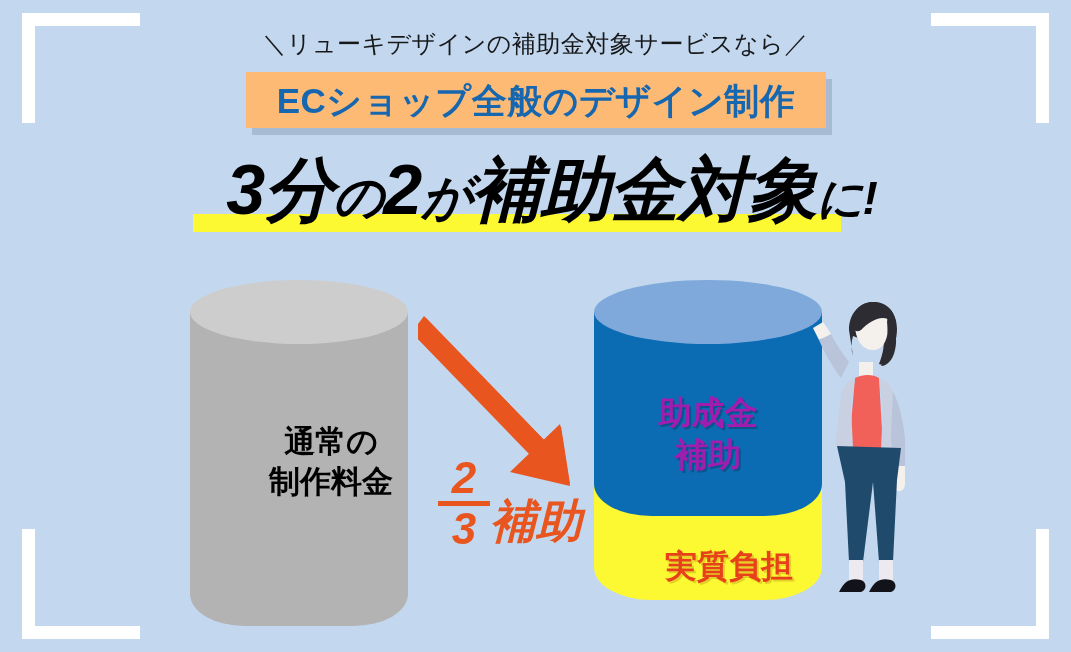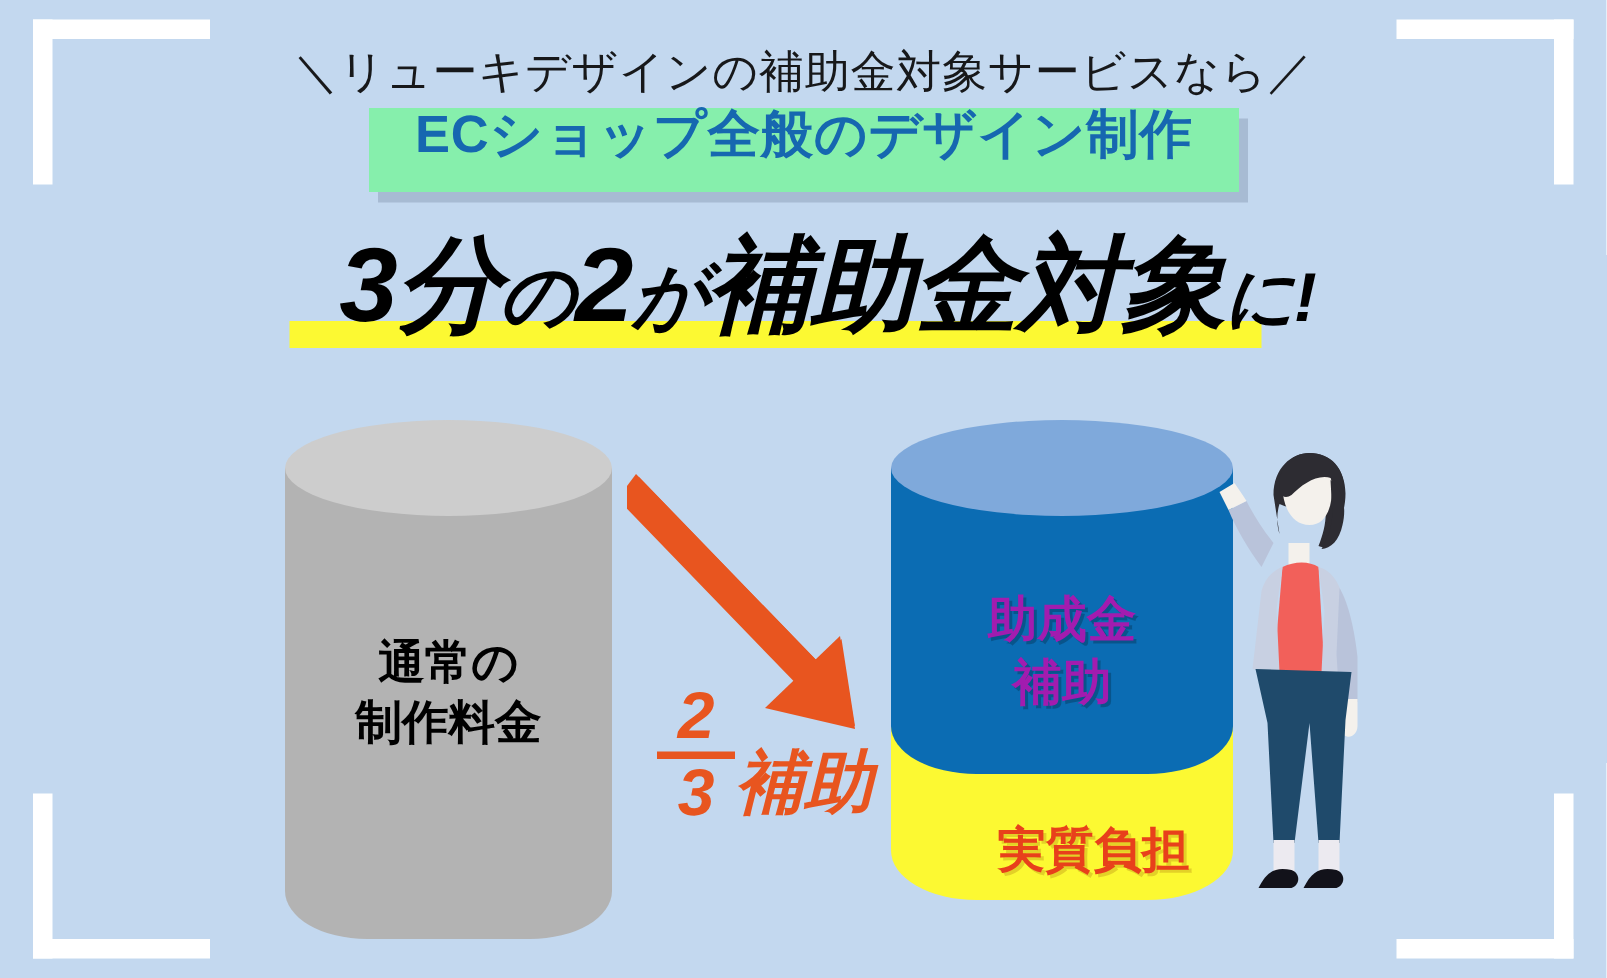--- a/index.html
+++ b/index.html
@@ -48,37 +48,38 @@
   .bracket.br .h { right: 0; bottom: 0; width: 118px; }
   .bracket.br .v { right: 0; bottom: 0; height: 110px; }
 
   
   .kicker {
     position: absolute;
     left: 0;
     top: 28px;
     width: 1071px;
     text-align: center;
-    font-size: 30px;
+    font-size: 24px;
     font-weight: 500;
     color: #17181a;
     letter-spacing: .5px;
     white-space: nowrap;
   }
 
   
   .banner {
     position: absolute;
     left: 246px;
     top: 72px;
     width: 580px;
     height: 56px;
-    background: #86efac;
+    background: #fdba74;
     box-shadow: 6px 7px 0 rgba(120,140,165,.38);
     display: flex;
+    align-items: center;
     justify-content: center;
   }
   .banner-text {
     font-size: 35px;
     font-weight: 800;
     color: #1667b0;
     letter-spacing: .5px;
     white-space: nowrap;
     line-height: 1;
   }
@@ -152,20 +153,21 @@
   .cyl-label-gray {
     position: absolute;
     left: 0; top: 142px;
     width: 218px;
     text-align: center;
     font-size: 31px;
     font-weight: 700;
     color: #000;
     line-height: 1.3;
     white-space: pre-line;
+    padding-left: 32px;
   }
 
   
   .cyl-blue {
     left: 594px;
     top: 280px;
     width: 228px;
     height: 342px;
   }
   .cyl-blue .yellowbody {

